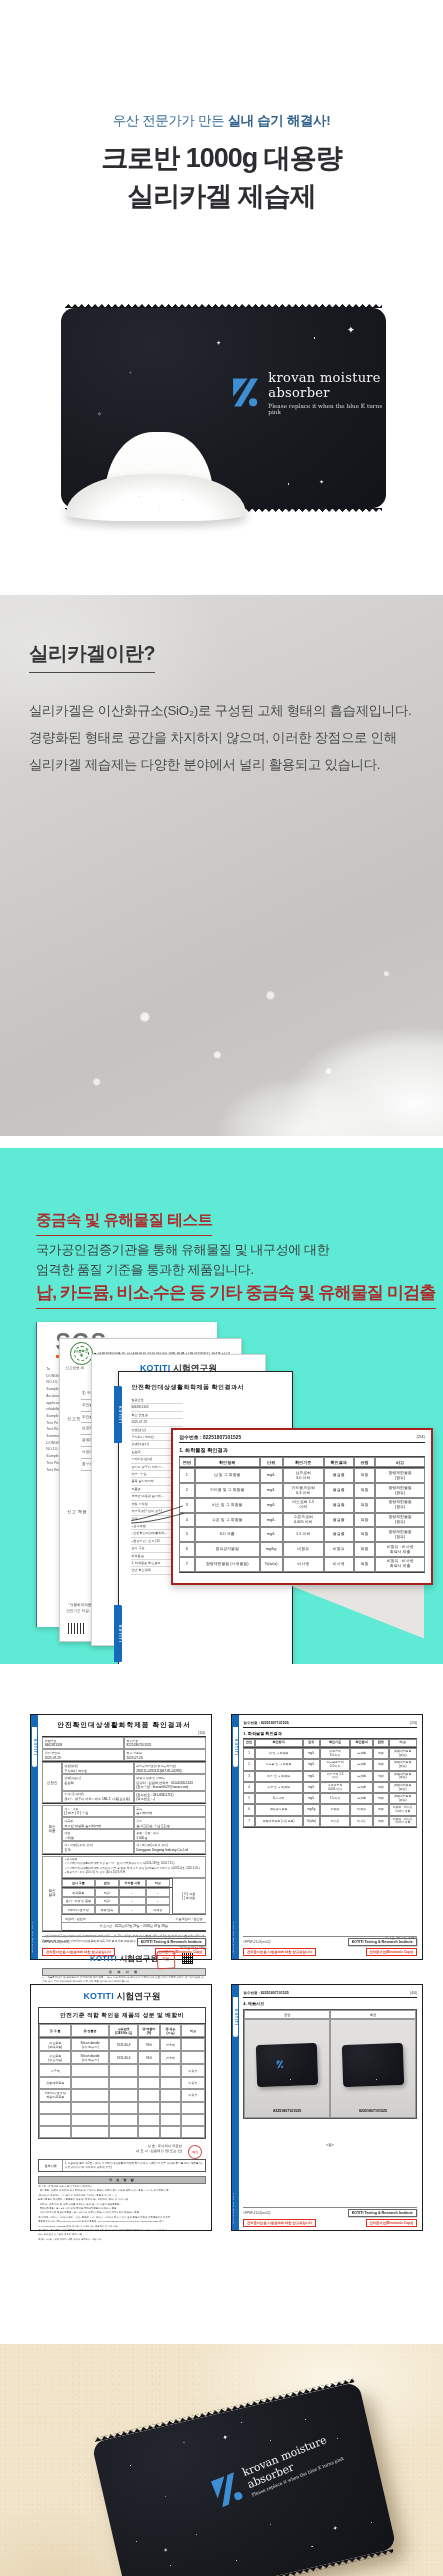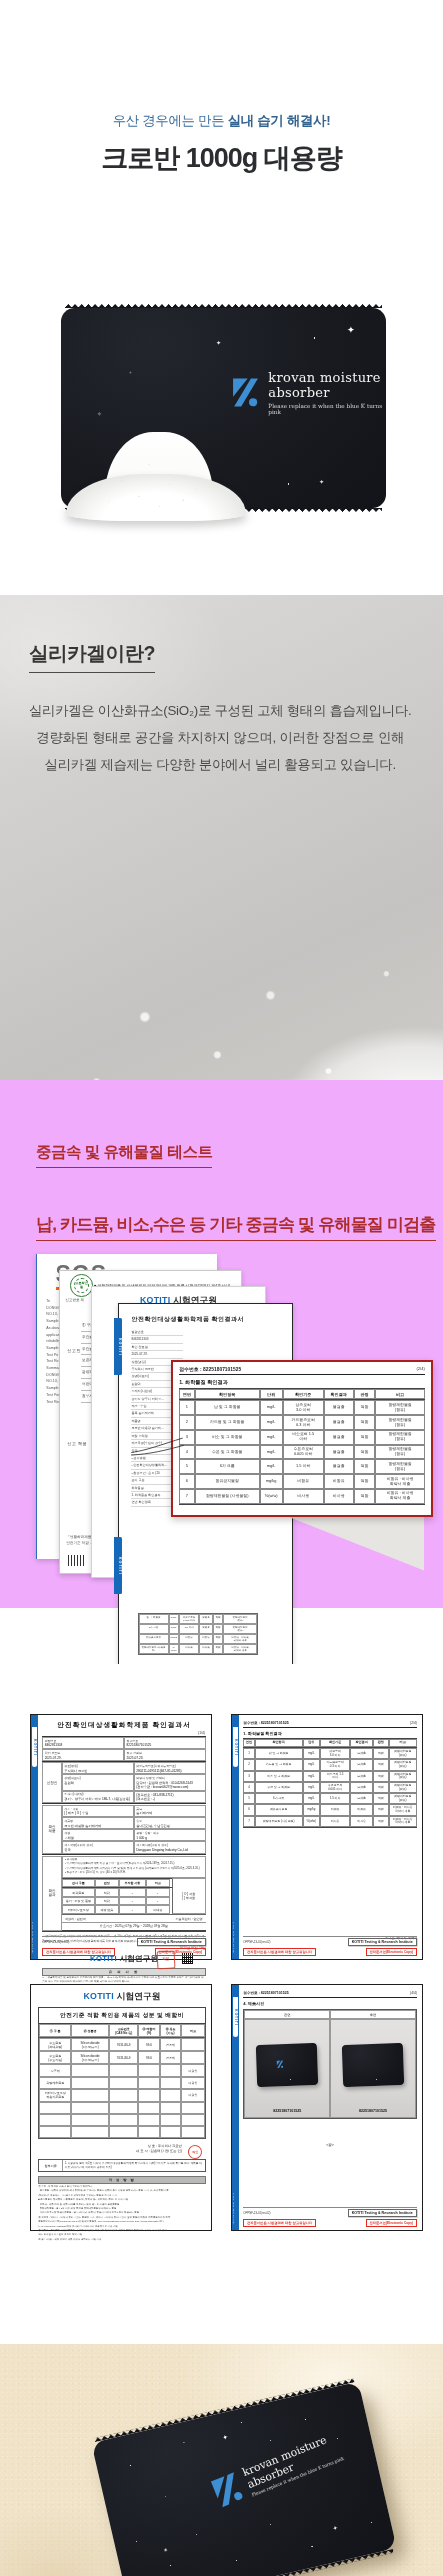--- a/index.html
+++ b/index.html
@@ -75,24 +75,24 @@
      radial-gradient(8.2px 8.2px at 30% 78%, rgba(255,255,255,.8) 40%, transparent 70%),
      radial-gradient(6.2px 6.2px at 45% 85%, rgba(255,255,255,.75) 40%, transparent 70%),
      radial-gradient(7.2px 7.2px at 56% 74%, rgba(255,255,255,.7) 40%, transparent 70%),
      radial-gradient(5.2px 5.2px at 68% 88%, rgba(255,255,255,.8) 40%, transparent 70%),
      radial-gradient(6.2px 6.2px at 20% 90%, rgba(255,255,255,.7) 40%, transparent 70%),
      radial-gradient(4.6px 4.6px at 80% 70%, rgba(255,255,255,.65) 40%, transparent 70%),
      radial-gradient(258px 165px at 10% 10%, rgba(255,255,255,.35), transparent 70%),
      linear-gradient(155deg,#dcdbd9 0%,#cfcecc 35%,#c4c3c1 65%,#cfcec9 100%); padding-left: 40px;}
   .silica .heading{position:absolute;left:29px;top:45px;font-size:19.6px;font-weight:600;color:#363636;letter-spacing:-0.5px;border-bottom:1.5px solid #4a4a4a;padding-bottom:5.2px;margin:0;}
   .silica .body{position:absolute;left:29px;top:102px;}
-  .silica .body .line{font-size:13.4px;color:#474747;line-height:27px;letter-spacing:-0.3px;text-shadow:0 0 0.5px rgba(255,255,255,.4);text-align:center;}
+  .silica .body .line{font-size:13.4px;color:#474747;line-height:27px;letter-spacing:-0.3px;text-shadow:0 0 0.5px rgba(255,255,255,.4);}
 
   
-  .test{top:1080px;height:528px;background:#f0abfc;}
+  .test{top:1148px;height:528px;background:#5eead4;}
   .test .heading{position:absolute;left:36px;top:62px;margin:0;font-size:15.5px;font-weight:800;color:#ad2d2d;letter-spacing:-0.5px;border-bottom:1px solid #ad2d2d;padding-bottom:4.1px;}
   .test .tbody{position:absolute;left:36px;top:92px;}
   .test .tbody .line{font-size:13px;color:#3f3f41;line-height:19.6px;letter-spacing:-0.4px;}
   .test .highlight{position:absolute;left:36px;top:133px;margin:0;font-size:17px;font-weight:800;color:#ad2d2d;letter-spacing:-0.8px;border-bottom:1.5px solid #ad2d2d;padding-bottom:4.1px;}
 
   
   .paper{position:absolute;background:#fff;box-shadow:0 1.5px 5.2px rgba(0,0,0,.18);}
   .m-sgs{left:36px;top:174px;width:180px;height:305px;border-left:1.5px solid #2e6db4;}
   .m-sgs .sgs-logo{position:absolute;left:18.5px;top:7.2px;font-size:23px;font-weight:800;color:#6e6e6e;letter-spacing:1px;}
   .m-sgs .sgs-bar{position:absolute;left:18.5px;top:33px;width:44px;height:2.6px;background:#f26522;}
@@ -216,22 +216,22 @@
   .bottom-wrap .print{left:108px;top:49px;transform:rotate(-9deg);gap:7.2px;}
   .bottom-wrap .brand-text{font-size:10.8px;}
   .bottom-wrap .tagline{font-size:4.4px;margin-top:2.1px;}
 </style>
 </head>
 <body>
 
 <div class="canvas">
 
   <section class="hero">
-    <p class="sub sub1"><span>우산 경우에는 만든 </span><b>실내 습기 해결사!</b></p>
-    <h1><span>크로반 1000g 대용량</span><br></h1>
+    <p class="sub sub1"><span>우산 전문가가 만든 </span><b>실내 습기 해결사!</b></p>
+    <h1><span>크로반 1000g 대용량</span><br><span>실리카겔 제습제</span></h1>
 
     <div class="pouch hero-pouch">
       <div class="body"></div>
       <div class="zz zz-t"></div>
       <div class="zz zz-b"></div>
       <div class="zz zz-l"></div>
       <div class="zz zz-r"></div>
       <div class="stars"></div>
       <span class="glyph-star" style="left:286px;top:15.5px;font-size:9.3px;">✦</span>
       <span class="glyph-star" style="left:155px;top:31px;font-size:6.2px;opacity:.9;">✦</span>
@@ -263,20 +263,24 @@
     <h2 class="heading">실리카겔이란?</h2>
     <div class="body">
         <div class="line">실리카겔은 이산화규소(SiO₂)로 구성된 고체 형태의 흡습제입니다.</div>
         <div class="line">경량화된 형태로 공간을 차지하지 않으며, 이러한 장점으로 인해</div>
         <div class="line">실리카겔 제습제는 다양한 분야에서 널리 활용되고 있습니다.</div>
       </div>
   </section>
 
   <section class="test">
     <h2 class="heading">중금속 및 유해물질 테스트</h2>
+    <div class="tbody">
+        <div class="line">국가공인검증기관을 통해 유해물질 및 내구성에 대한</div>
+        <div class="line">엄격한 품질 기준을 통과한 제품입니다.</div>
+      </div>
     <p class="highlight">납, 카드뮴, 비소,수은 등 기타 중금속 및 유해물질 미검출</p>
 
     <div class="paper m-sgs">
       <div class="sgs-logo">SGS</div>
       <div class="sgs-bar"></div>
       <div class="frag">
           <div class="line">Te</div>
           <div class="line">DONGGU</div>
           <div class="line">NO.13, Q</div>
           <div class="line">Sample</div>

